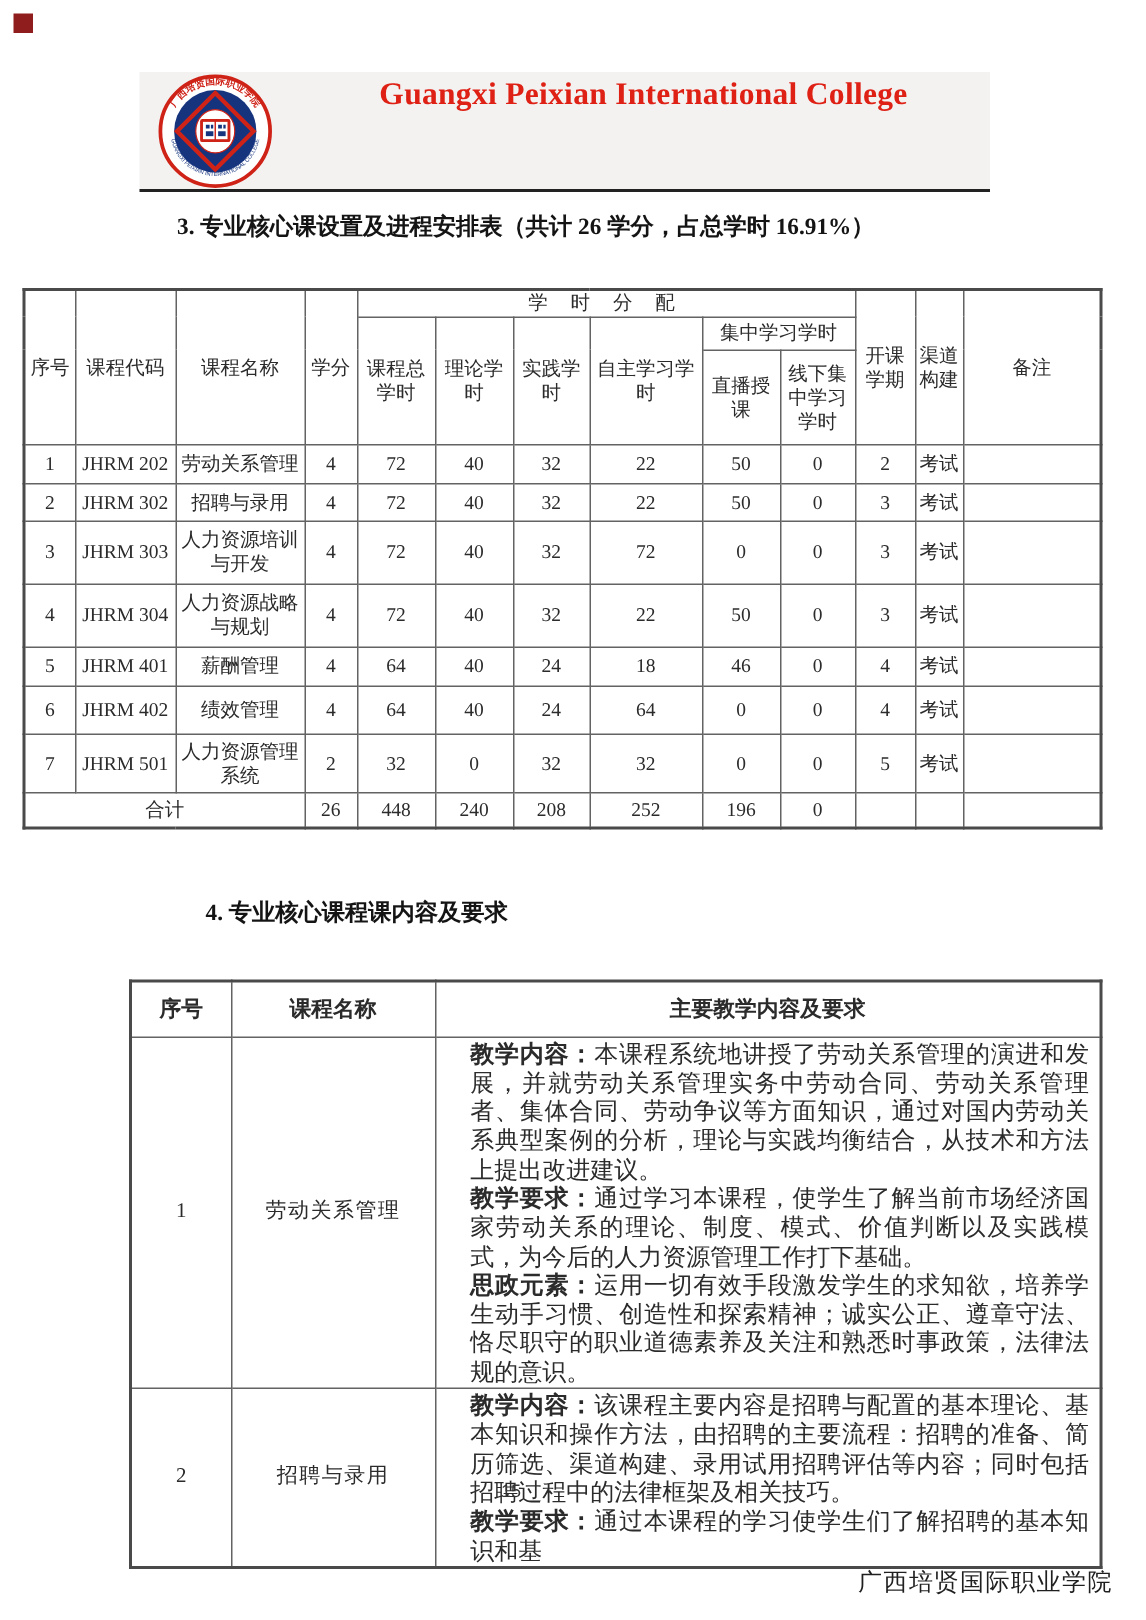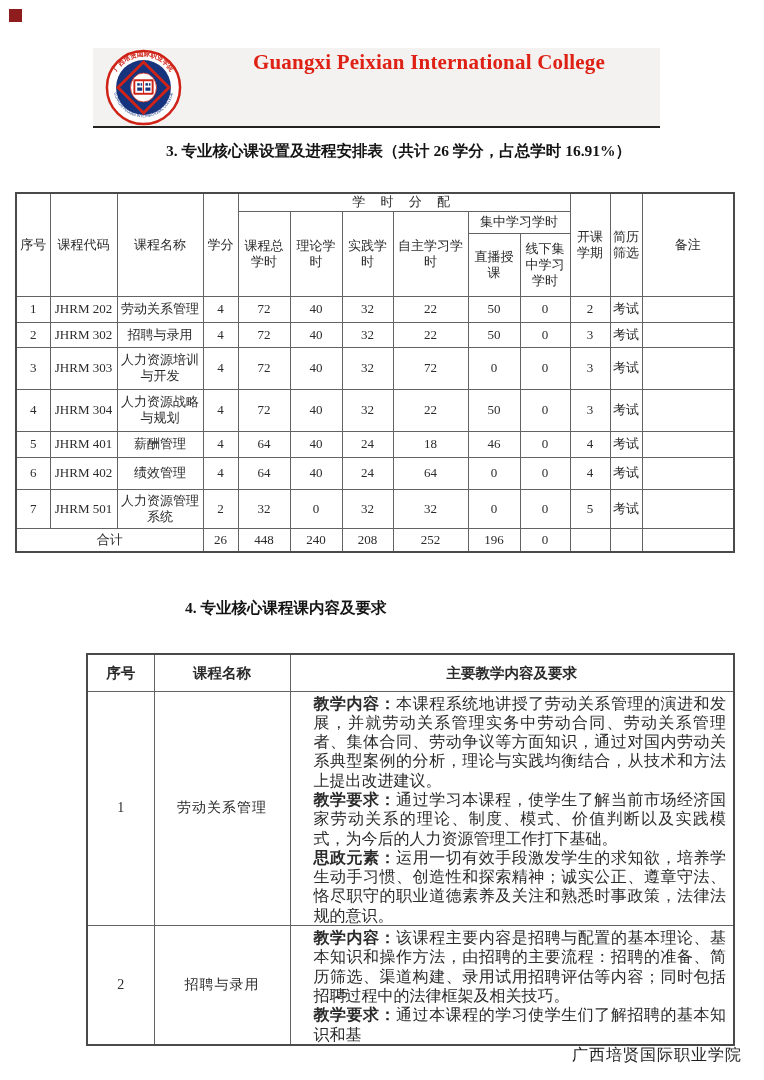--- a/index.html
+++ b/index.html
@@ -9,21 +9,21 @@
   }
   
   .corner-mark{position:absolute;left:9px;top:9px;width:13px;height:13px;background:#8f1d1d;}
   
   .banner{position:absolute;left:93px;top:48px;width:567px;height:78px;background:#f3f2f1;border-bottom:2px solid #222222;}
   .logo{position:absolute;left:12px;top:1px;width:77px;height:77px;}
   .titles{position:absolute;left:112px;top:2px;width:448px;text-align:center;}
   .title-cn{font-size:37px;line-height:46px;font-weight:bold;letter-spacing:3px;color:#df2014;white-space:nowrap;}
   .title-en{font-size:21px;line-height:24px;font-weight:bold;color:#df2014;white-space:nowrap;letter-spacing:0.2px;}
   
-  .sec-title{position:absolute;font-size:15.5px;font-weight:bold;color:#141414;white-space:nowrap;margin-left:48px;}
+  .sec-title{position:absolute;font-size:15.5px;font-weight:bold;color:#141414;white-space:nowrap;}
   .sec3{left:118px;top:141px;}
   .sec4{left:137px;top:598px;font-family:Liberation Serif, serif;}
   
   table{border-collapse:collapse;table-layout:fixed;}
   td,th{border:1px solid #636363;padding:0 2px;text-align:center;vertical-align:middle;
         font-size:13px;line-height:16px;font-weight:normal;color:#2b2b2b;overflow:hidden;word-break:break-all;}
   
   .t1{position:absolute;left:15px;top:192px;width:718px;border:2px solid #4a4a4a;}
   .t1 .hr1{height:18px;}
   .t1 .hr2{height:22px;}
@@ -103,21 +103,21 @@
         <col style="width:92px">
     </colgroup>
     <tbody>
         <tr class="hr1">
       <th rowspan="3">序号</th>
       <th rowspan="3">课程代码</th>
       <th rowspan="3">课程名称</th>
       <th rowspan="3">学分</th>
       <th colspan="6" class="sp">学 时 分 配</th>
       <th rowspan="3">开课学期</th>
-      <th rowspan="3">简历筛选</th>
+      <th rowspan="3">渠道构建</th>
       <th rowspan="3">备注</th>
     </tr>
     <tr class="hr2">
       <th rowspan="2">课程总学时</th>
       <th rowspan="2">理论学时</th>
       <th rowspan="2">实践学时</th>
       <th rowspan="2">自主学习学时</th>
       <th colspan="2">集中学习学时</th>
     </tr>
     <tr class="hr3">

